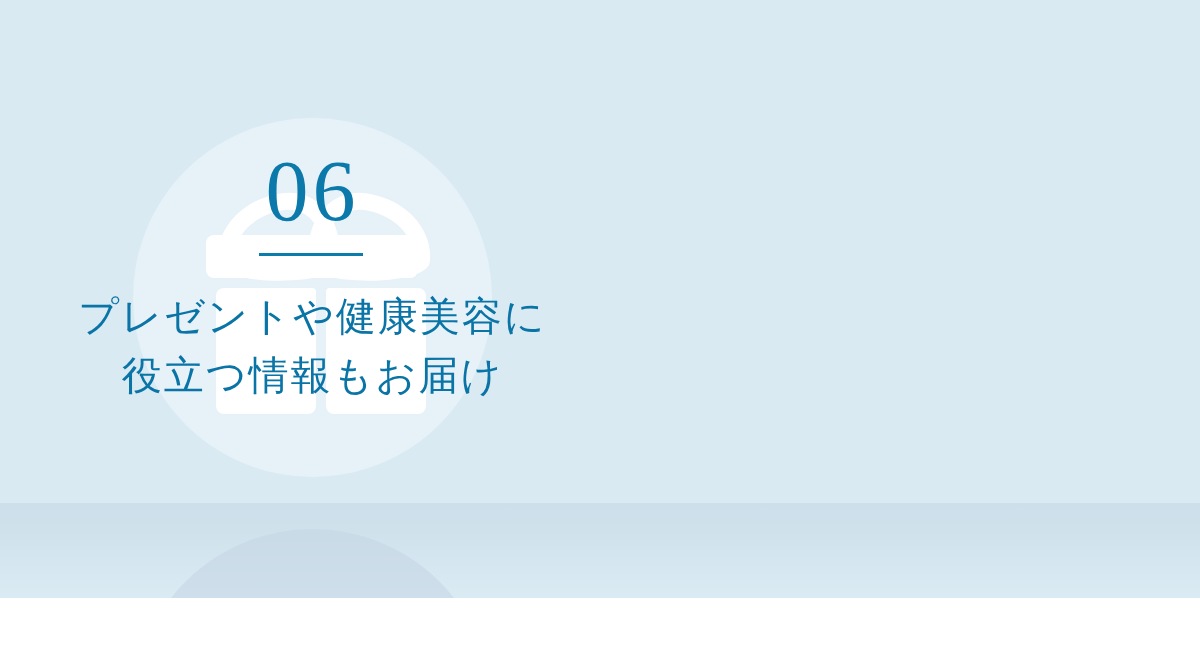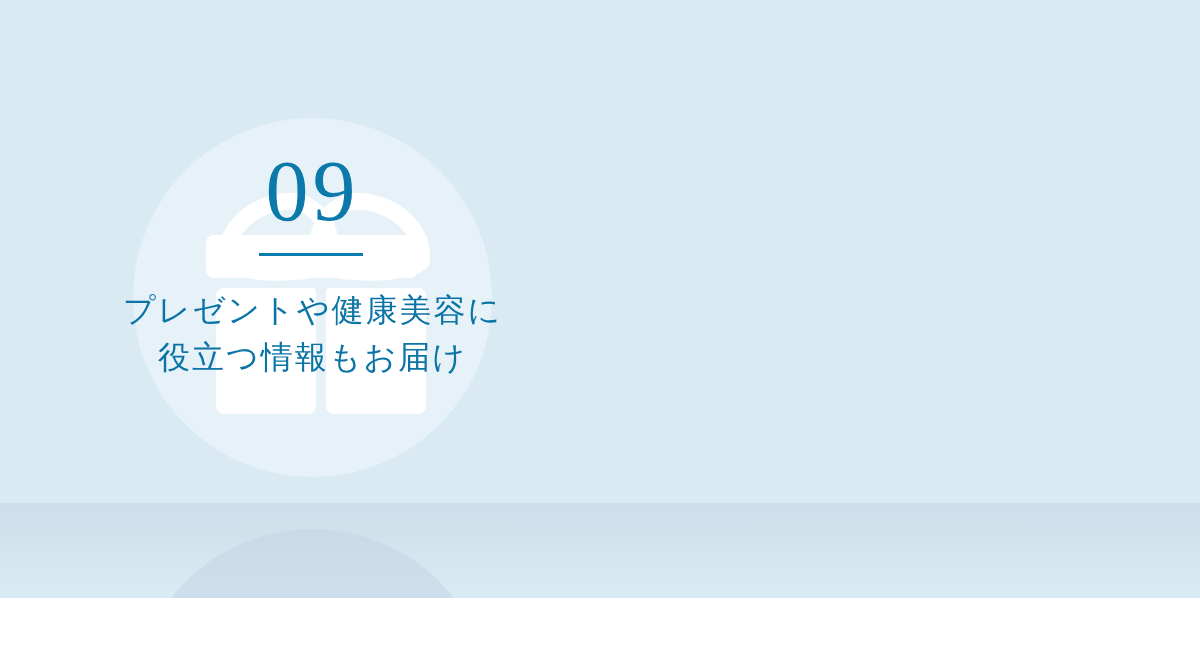--- a/index.html
+++ b/index.html
@@ -157,21 +157,21 @@
     background: #0b7dad;
   }
 
   .headline {
     position: absolute;
     left: 0;
     top: 287px;
     width: 625px;
     text-align: center;
     font-family: "DejaVu Serif", "Liberation Serif", serif;
-    font-size: 32px;
+    font-size: 40px;
     line-height: 1.48;
     letter-spacing: 2px;
     color: #0b74a6;
     font-weight: 400;
     white-space: pre-line;
   }
 </style>
 </head>
 <body>
 
@@ -183,21 +183,21 @@
 
     <div class="gift">
       <div class="gift-bow-left"></div>
       <div class="gift-bow-right"></div>
       <div class="gift-lid"></div>
       <div class="gift-body-left"></div>
       <div class="gift-body-right"></div>
     </div>
 
     <div class="content">
-      <div class="step-number">09</div>
+      <div class="step-number">06</div>
 
       <div class="divider"></div>
 
       <div class="headline">プレゼントや健康美容に
 役立つ情報もお届け</div>
     </div>
   </div>
 
   <div class="panel-reflect">
     <div class="hero-circle-reflection"></div>

